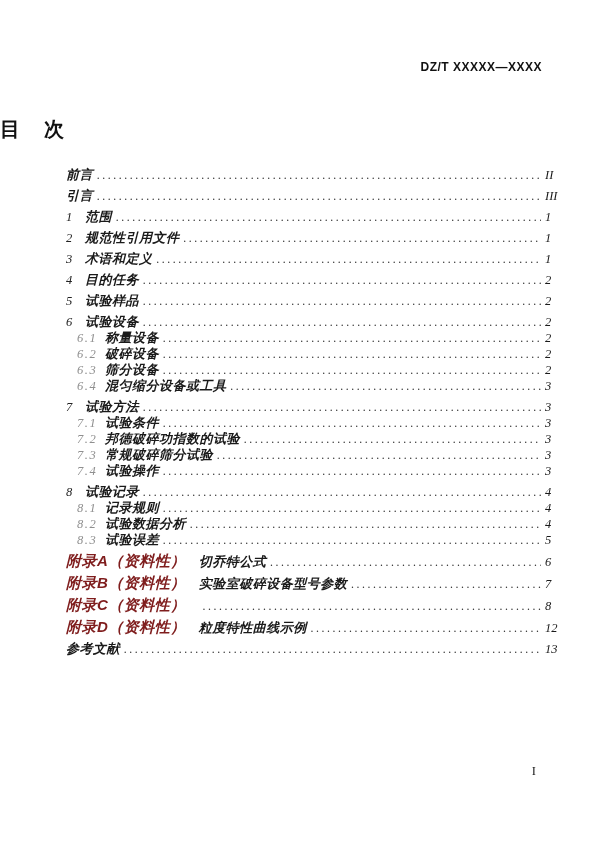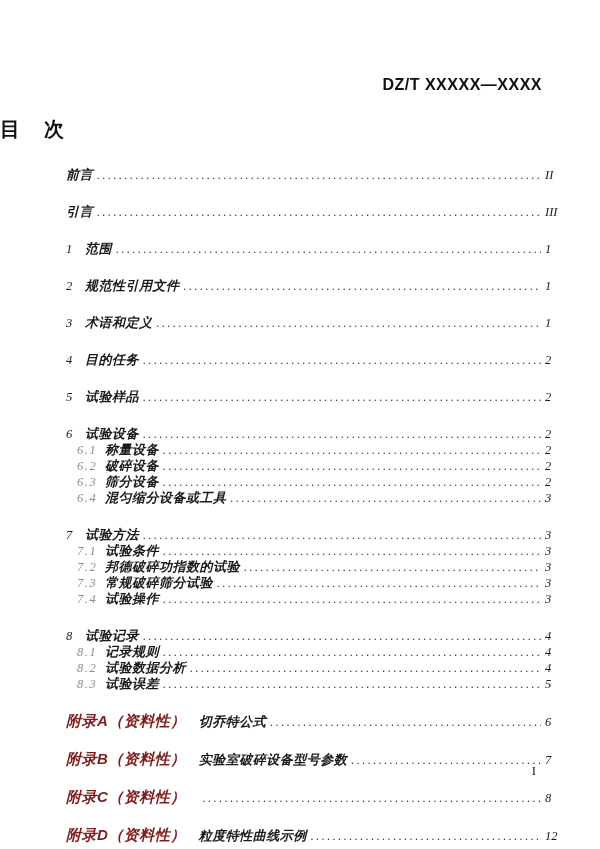--- a/index.html
+++ b/index.html
@@ -7,23 +7,23 @@
     position: relative;
     width: 600px;
     height: 849px;
     background: #ffffff;
     font-family: "Liberation Sans", sans-serif;
     color: #1a1a1a;
     overflow: hidden;
   }
   .doc-number {
     position: absolute;
-    top: 76px;
+    top: 60px;
     right: 58px;
-    font-size: 16px;
+    font-size: 12px;
     font-weight: bold;
     letter-spacing: 0.5px;
     color: #111;
   }
   .title {
     margin: 0;
     padding-top: 115px;
     text-align: left;
     font-size: 20px;
     line-height: 28px;
@@ -35,21 +35,21 @@
     margin-top: 24px;
     padding: 0 31px 0 66px;
     font-style: italic;
   }
   .toc-row {
     display: flex;
     align-items: baseline;
     line-height: 16px;
     white-space: nowrap;
   }
-  .toc-row.h, .toc-row.l1, .toc-row.app { margin-top: 21px; }
+  .toc-row.h, .toc-row.l1, .toc-row.app { margin-top: 5px; }
   .toc-row.l2 { margin-top: 0; padding-left: 11px; }
   .toc-row:first-child { margin-top: 0; }
   .num {
     font-family: "Liberation Serif", serif;
     font-size: 12.5px;
     color: #222;
     flex: none;
   }
   .l1 .num { width: 19px; }
   .l2 .num { width: 28px; color: #8f8f8f; letter-spacing: 1.5px; }

